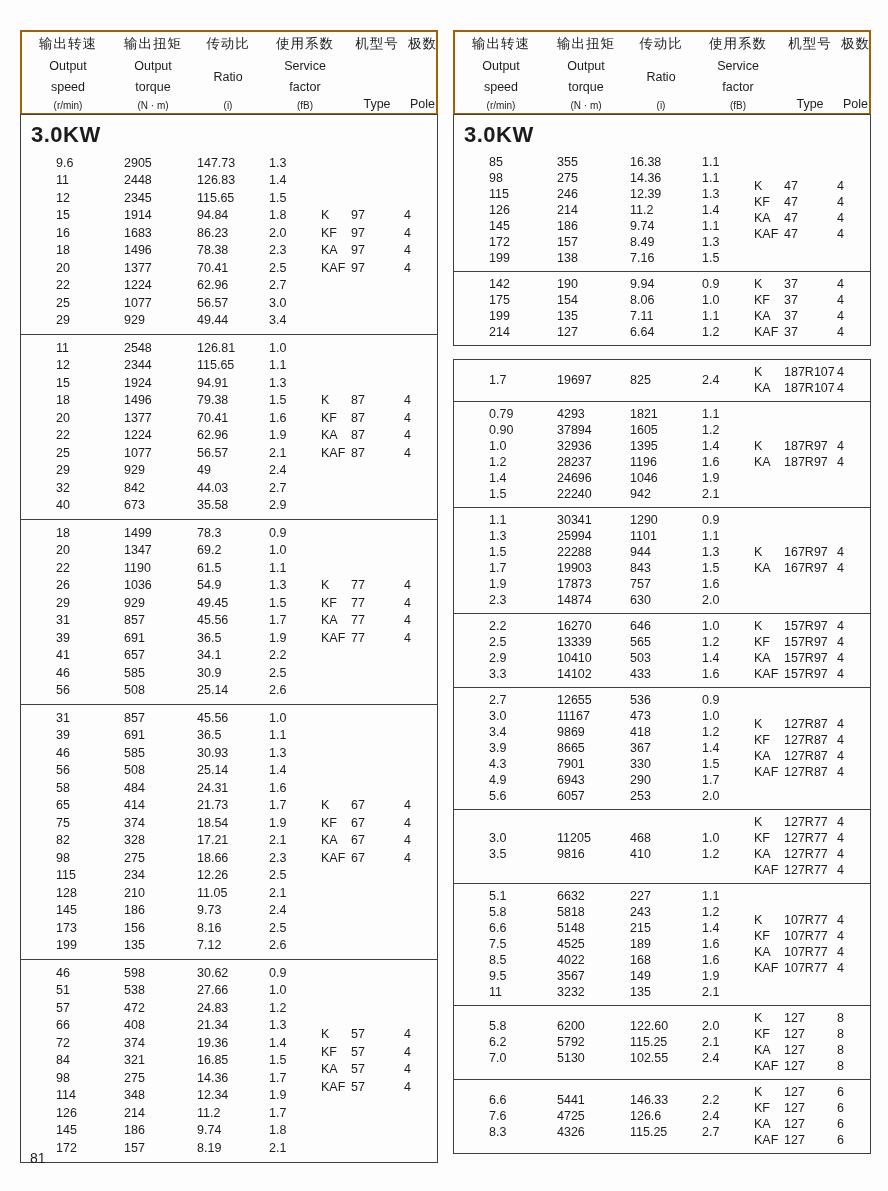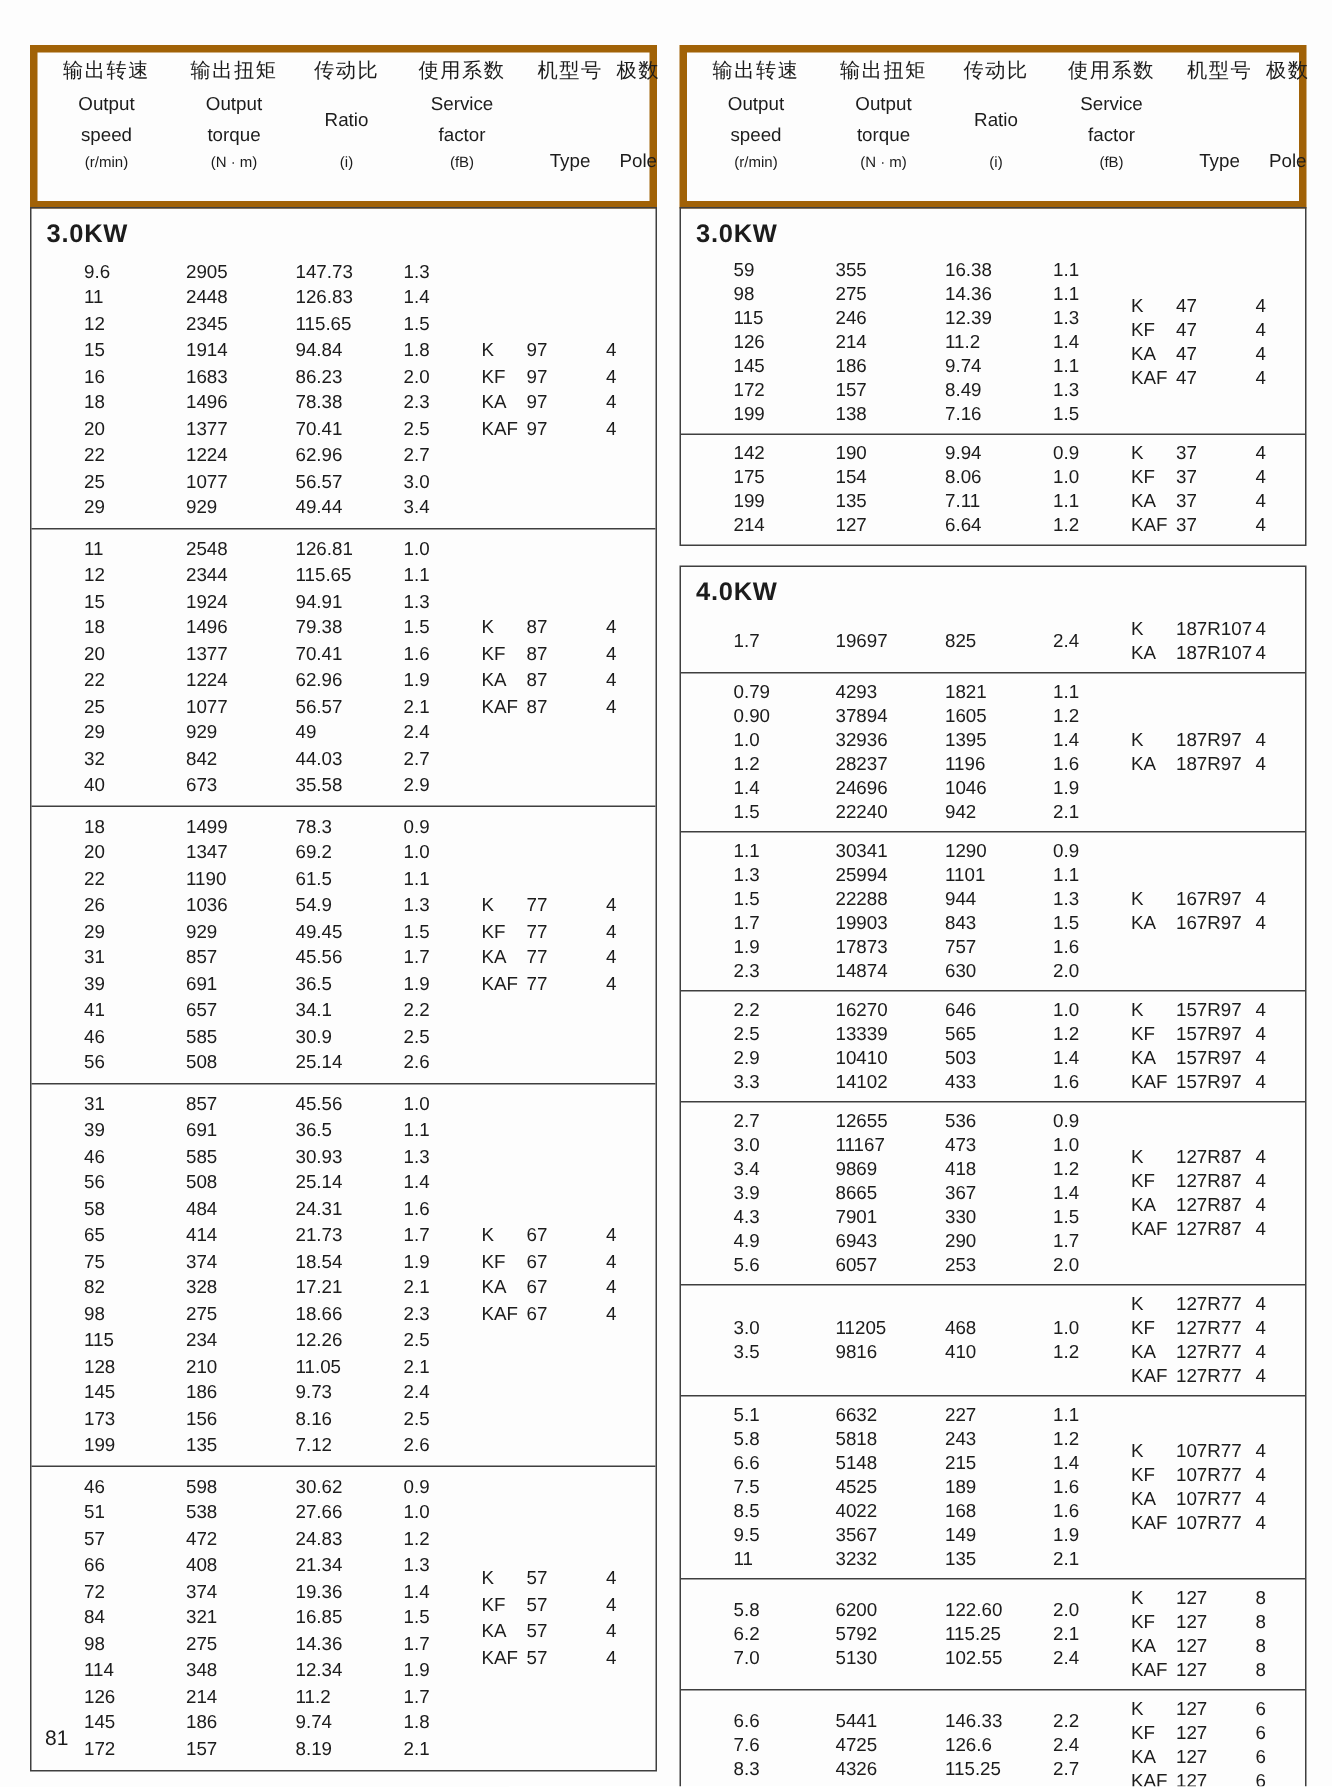--- a/index.html
+++ b/index.html
@@ -9,36 +9,36 @@
     color:#1c1c1c;
     position:relative;
     -webkit-font-smoothing:antialiased;
   }
   .page{position:relative;width:888px;height:1191px;background:#fdfdfd;overflow:hidden;}
   .cols{display:flex;gap:15px;padding:30px 16px 0 20px;}
   .tcol{width:418px;flex:0 0 418px;}
 
   
   .thead{
-    border:5px solid #a16207;
+    border:2px solid #a16207;
     display:grid;
     grid-template-columns:92px 78px 72px 82px 62px 1fr;
     height:76px;
-    padding:3px 0 20px;
+    padding:3px 0 2px;
     box-sizing:content-box;
   }
   .hcell{display:flex;flex-direction:column;justify-content:space-between;align-items:center;text-align:center;}
   .hzh{font-size:13.5px;letter-spacing:1px;white-space:nowrap;}
   .hen{font-size:12.5px;line-height:1.12;}
   .hunit{font-size:10px;white-space:nowrap;}
 
   
   .section{border:1px solid #3f3f3f;margin-top:-1px;}
   .section.gap{margin-top:13px;}
-  .sec-title{font-size:17px;font-weight:bold;padding:7px 0 2px 10px;letter-spacing:.5px;}
+  .sec-title{font-size:22px;font-weight:bold;padding:7px 0 2px 10px;letter-spacing:.5px;}
 
   
   .block{display:flex;align-items:center;padding:4px 0 5px;}
   .block + .block{border-top:1px solid #3f3f3f;}
   .rows{flex:1 1 auto;display:flex;flex-direction:column;}
   .drow{
     display:grid;
     grid-template-columns:68px 73px 72px 1fr;
     padding-left:35px;
     align-items:center;
@@ -590,21 +590,21 @@
           <div class="hcell">
             <div class="hzh">极数</div>
             <div class="hen">Pole</div>
           </div>
         </div>
         <div class="section">
           <div class="sec-title">3.0KW</div>
           <div class="block">
             <div class="rows">
               <div class="drow">
-                <div class="dcell">59</div>
+                <div class="dcell">85</div>
                 <div class="dcell">355</div>
                 <div class="dcell">16.38</div>
                 <div class="dcell">1.1</div>
               </div>
               <div class="drow">
                 <div class="dcell">98</div>
                 <div class="dcell">275</div>
                 <div class="dcell">14.36</div>
                 <div class="dcell">1.1</div>
               </div>
@@ -707,21 +707,20 @@
               </div>
               <div class="trow">
                 <span class="tp">KAF</span>
                 <span class="ts">37</span>
                 <span class="pole">4</span>
               </div>
             </div>
           </div>
         </div>
         <div class="section gap">
-          <div class="sec-title">4.0KW</div>
           <div class="block">
             <div class="rows">
               <div class="drow">
                 <div class="dcell">1.7</div>
                 <div class="dcell">19697</div>
                 <div class="dcell">825</div>
                 <div class="dcell">2.4</div>
               </div>
             </div>
             <div class="types">

